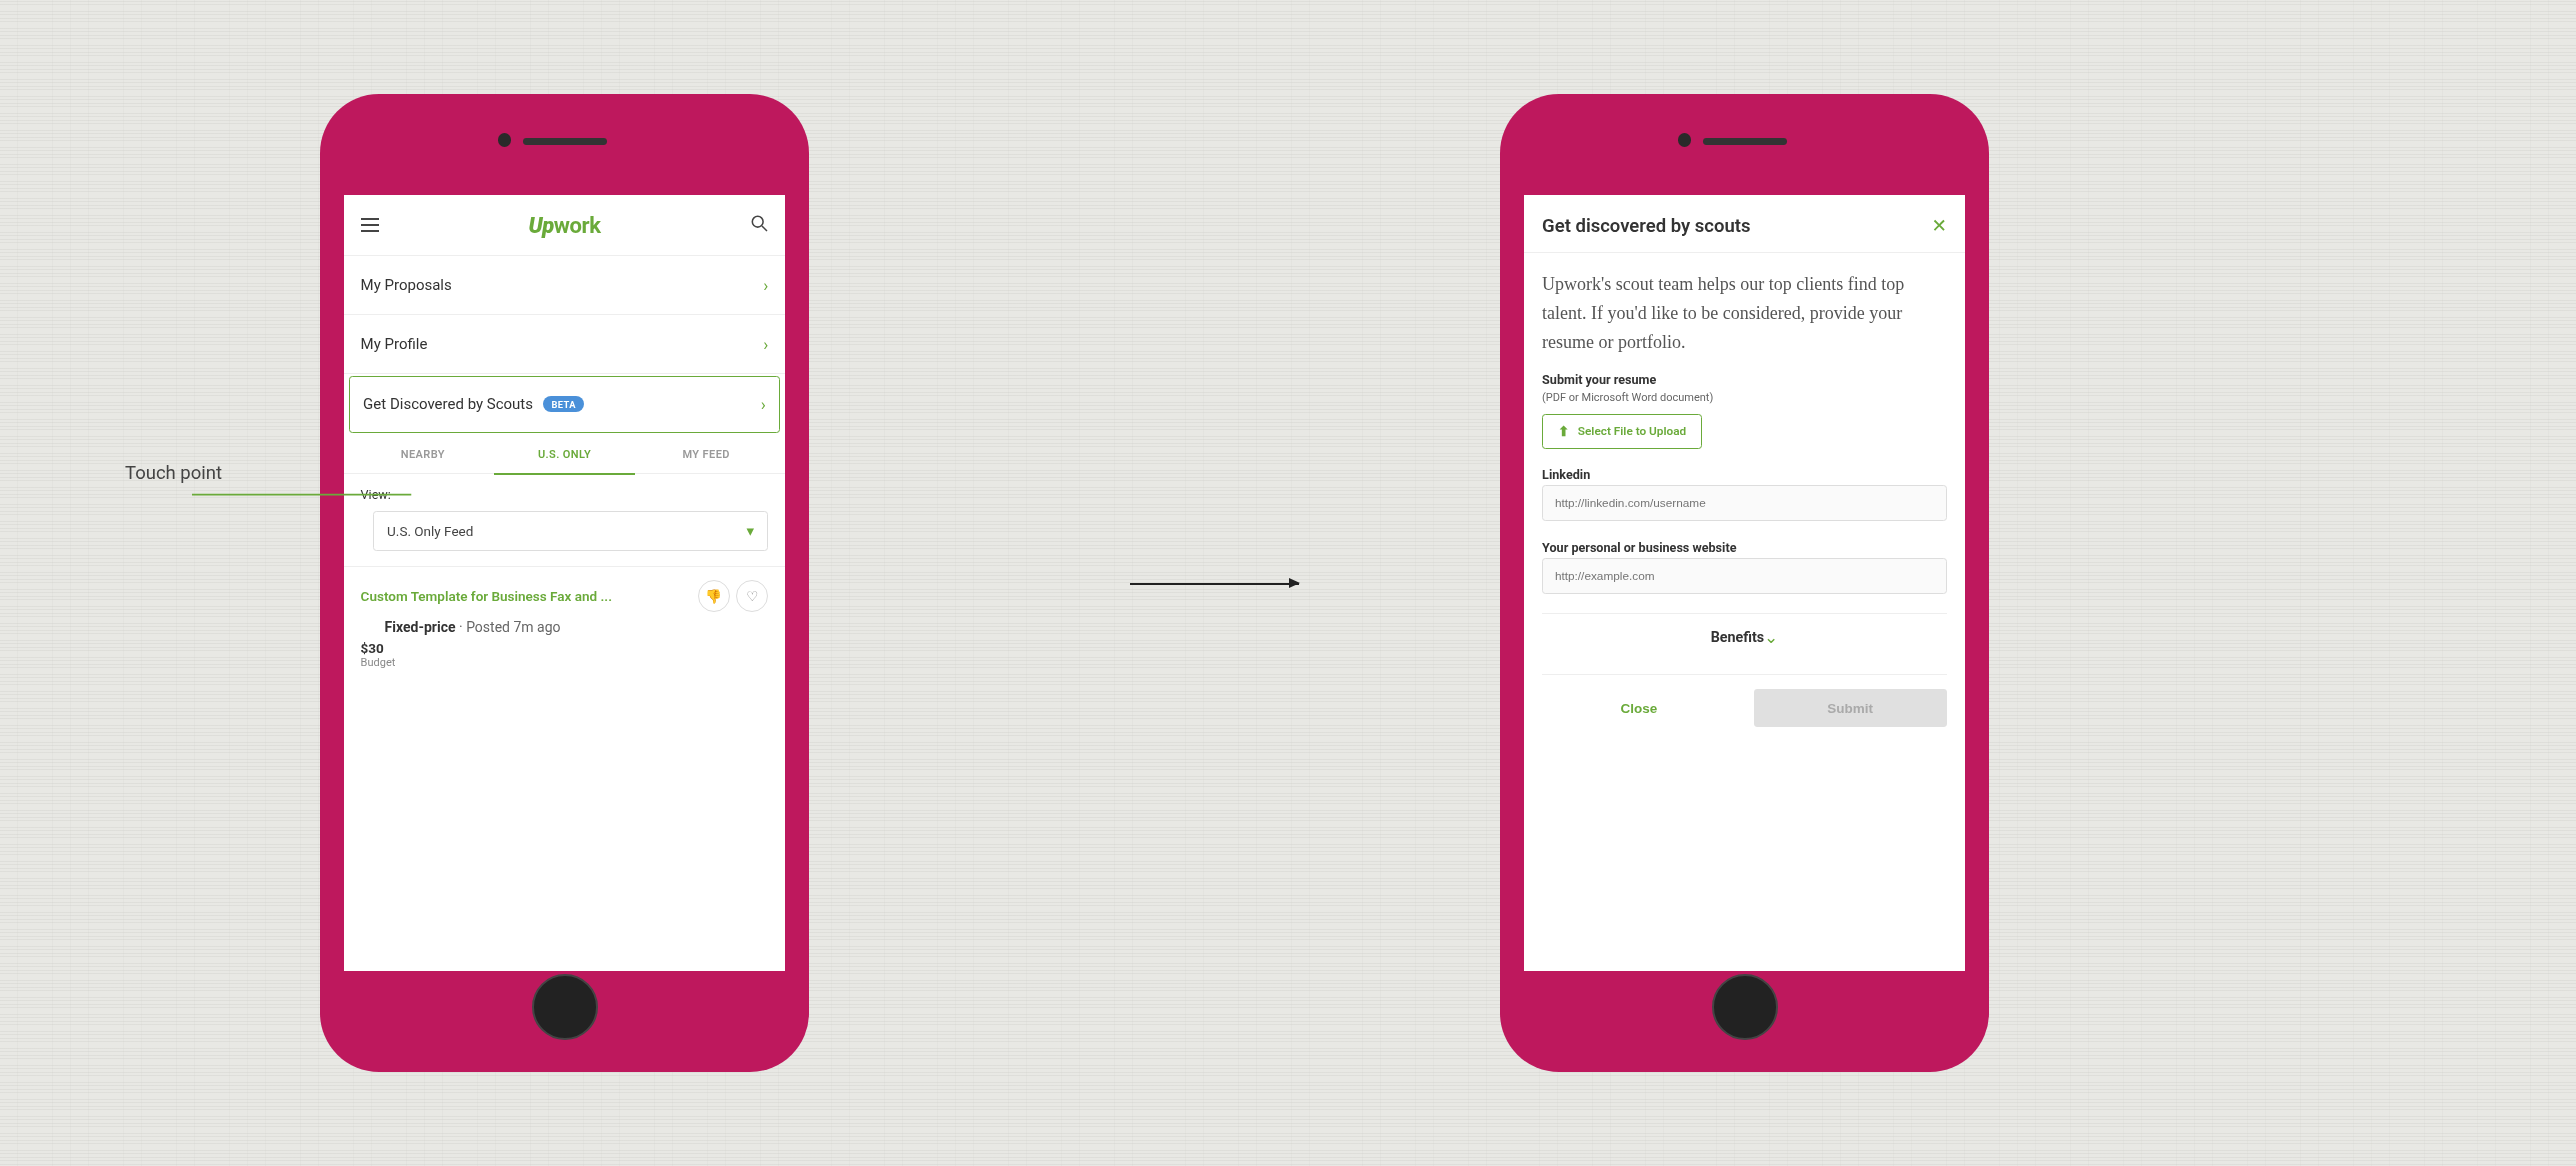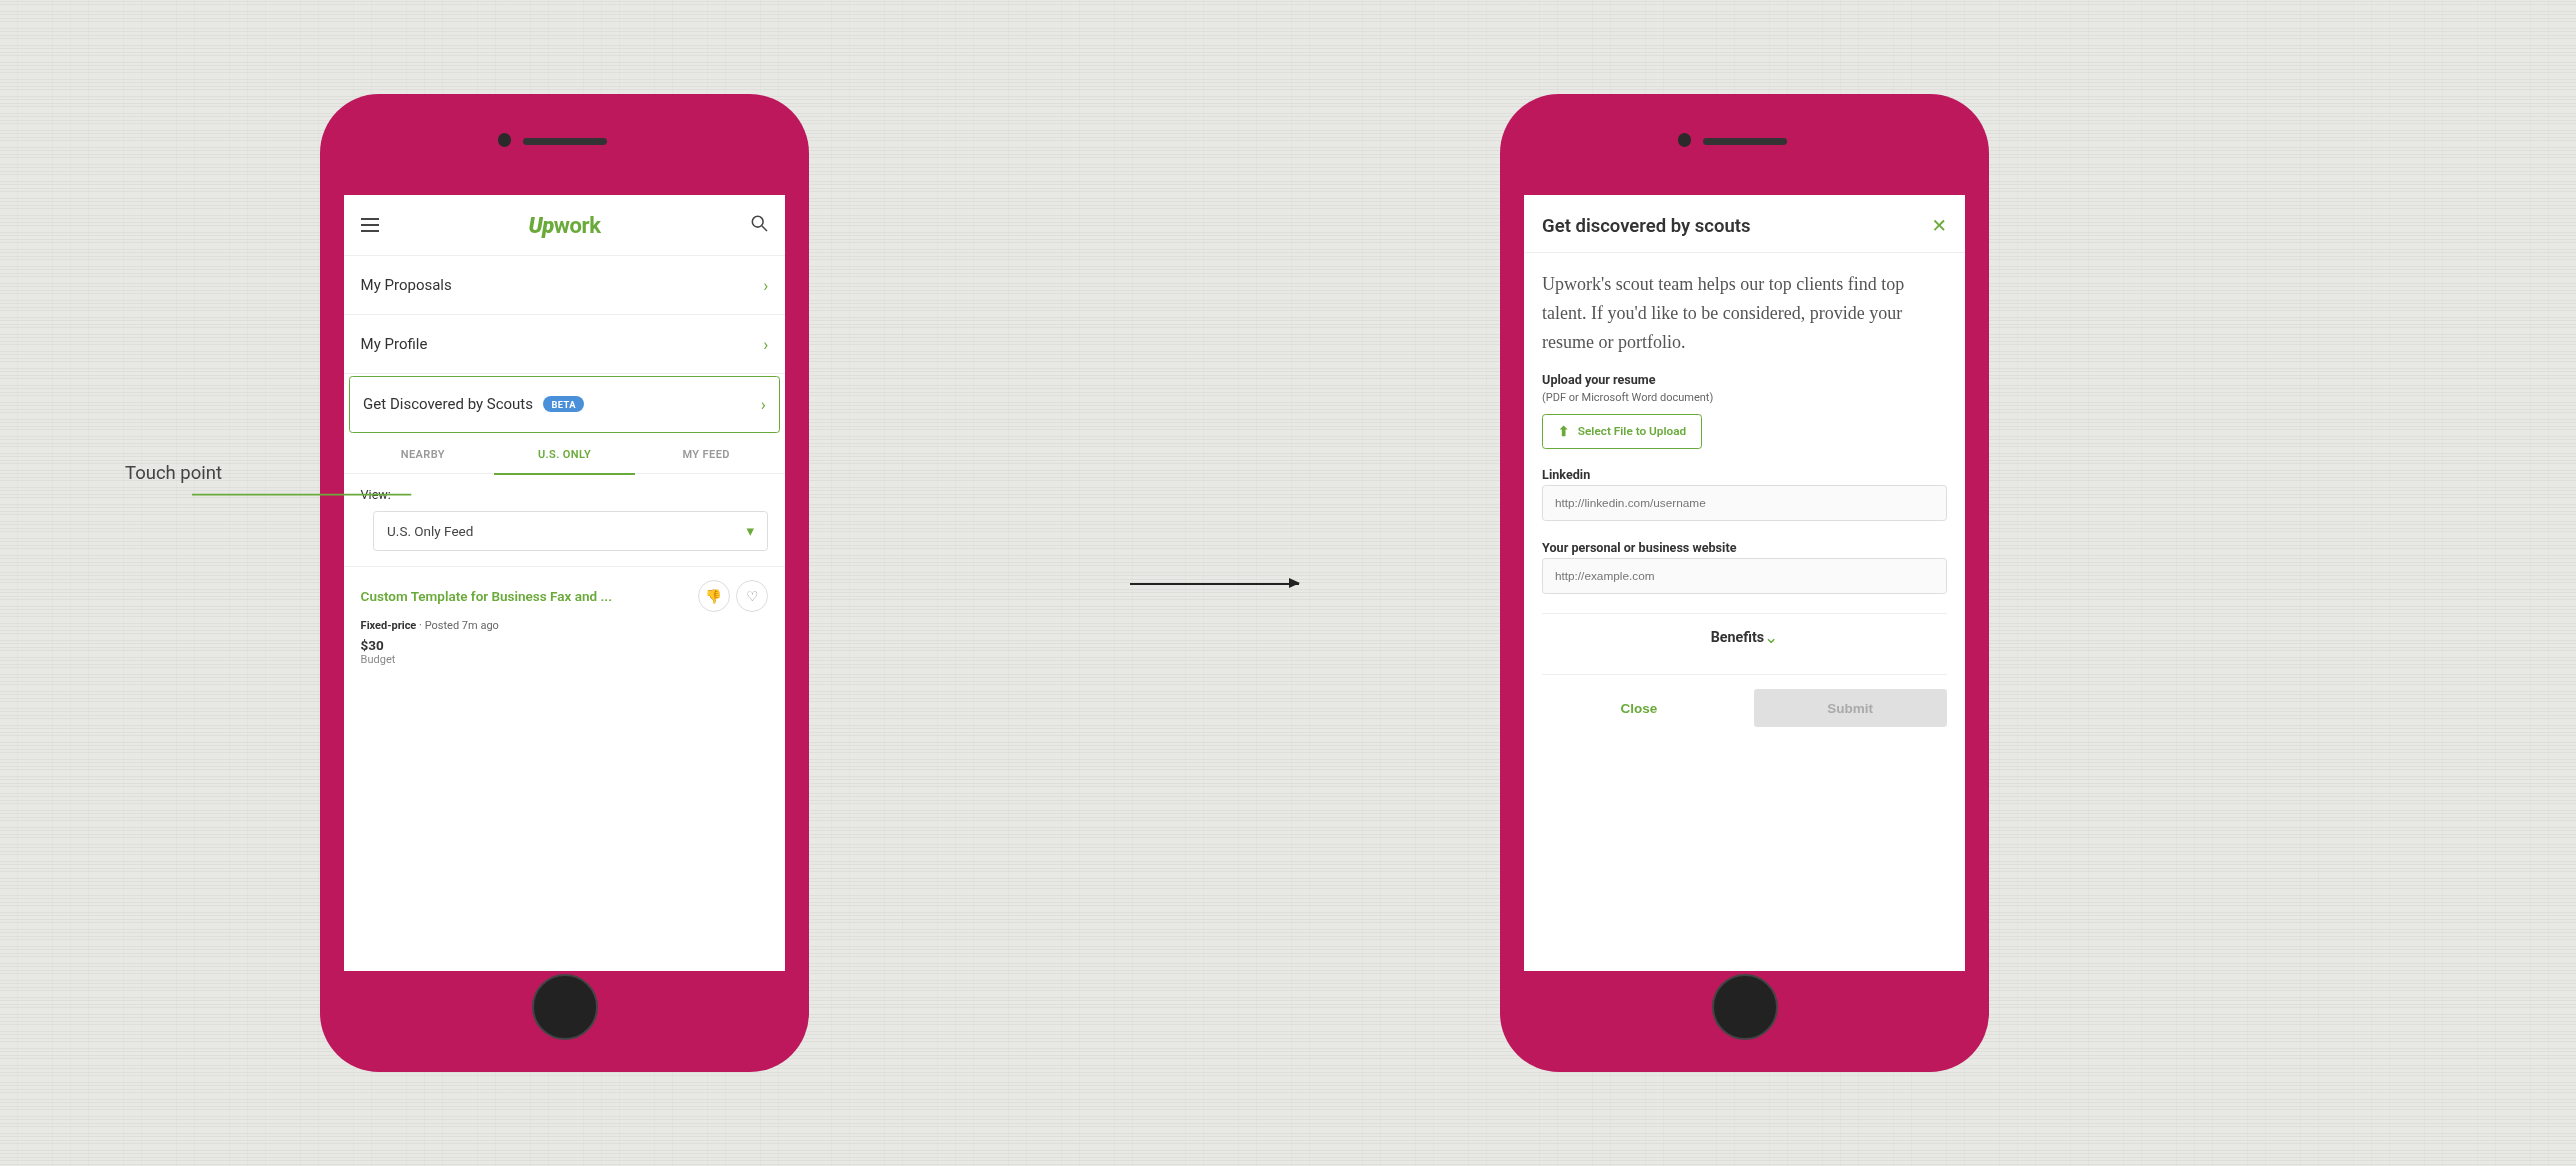--- a/index.html
+++ b/index.html
@@ -280,23 +280,24 @@
       border-radius: 50%;
       display: flex;
       align-items: center;
       justify-content: center;
       cursor: pointer;
       font-size: 13.5px;
       color: #888;
     }
 
     .job-meta {
-      font-size: 11px;
+      font-size: 14px;
       color: #666;
       margin-bottom: 5px;
+      margin-left: 24px;
     }
 
     .job-meta strong {
       font-weight: 700;
       color: #333;
     }
 
     .job-budget {
       font-size: 13.5px;
       font-weight: 700;
@@ -538,21 +539,21 @@
 
       <div class="modal-header">
         <div class="modal-title">Get discovered by scouts</div>
         <div class="close-btn">✕</div>
       </div>
 
       <div class="modal-body">
         <p class="modal-description">Upwork's scout team helps our top clients find top talent. If you'd like to be considered, provide your resume or portfolio.</p>
 
         <div class="form-section">
-          <div class="form-label">Upload your resume</div>
+          <div class="form-label">Submit your resume</div>
           <div class="form-sublabel">(PDF or Microsoft Word document)</div>
           <div class="upload-btn">
             <span class="upload-icon">⬆</span>
             <span>Select File to Upload</span>
           </div>
         </div>
 
         <div class="form-section">
           <div class="form-label">Linkedin</div>
           <input class="form-input" type="text" placeholder="http://linkedin.com/username" style="">

